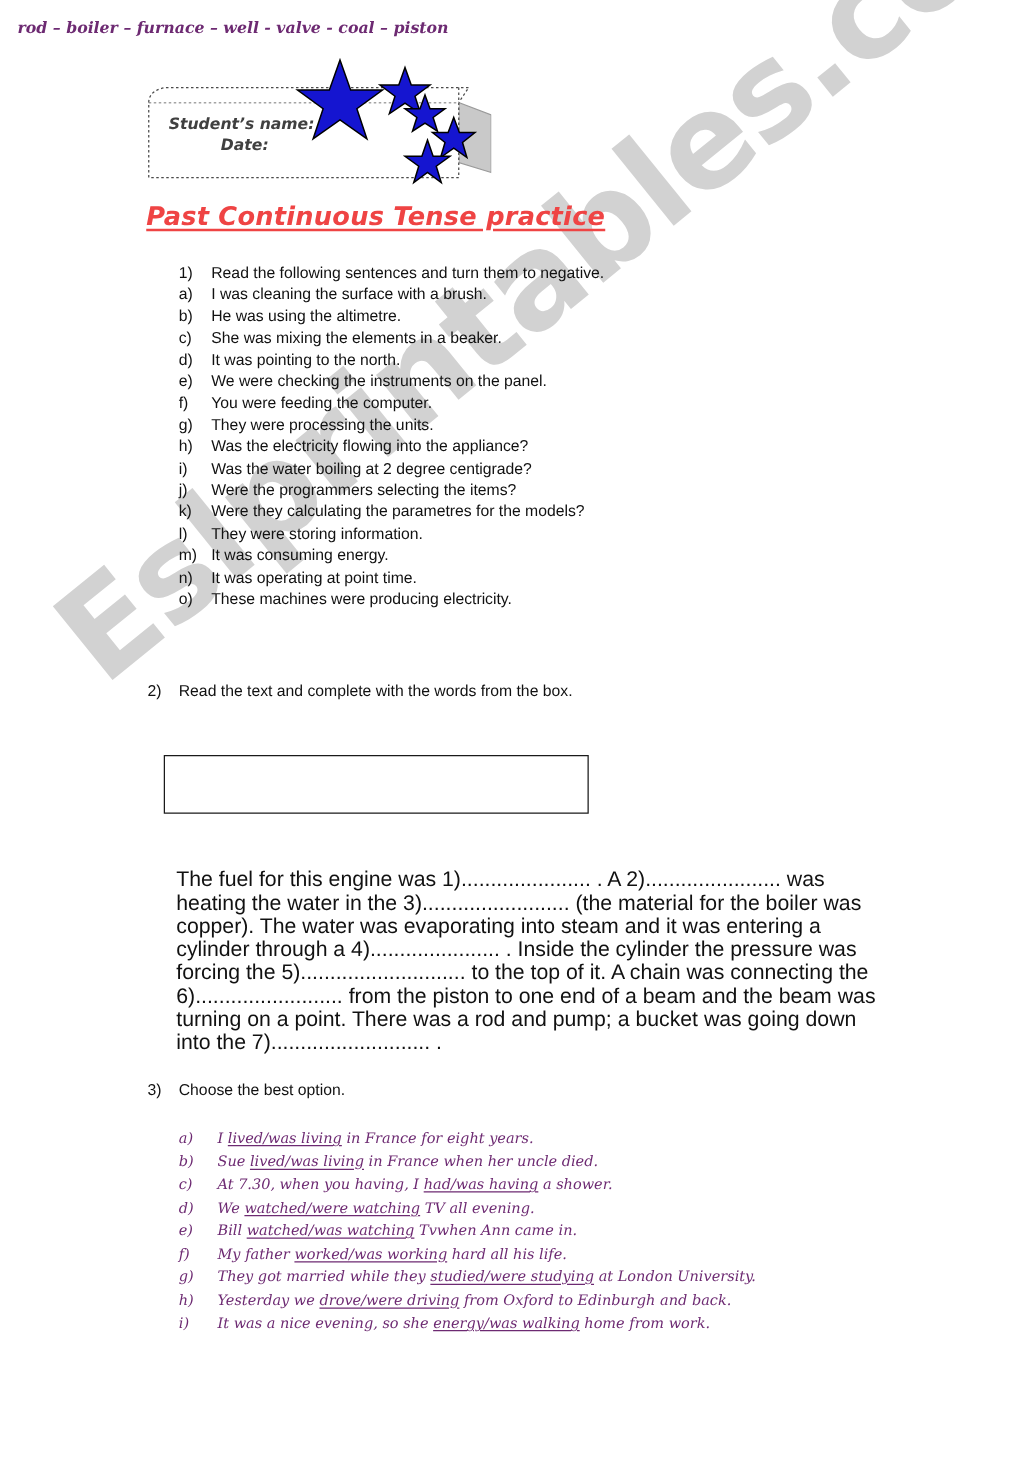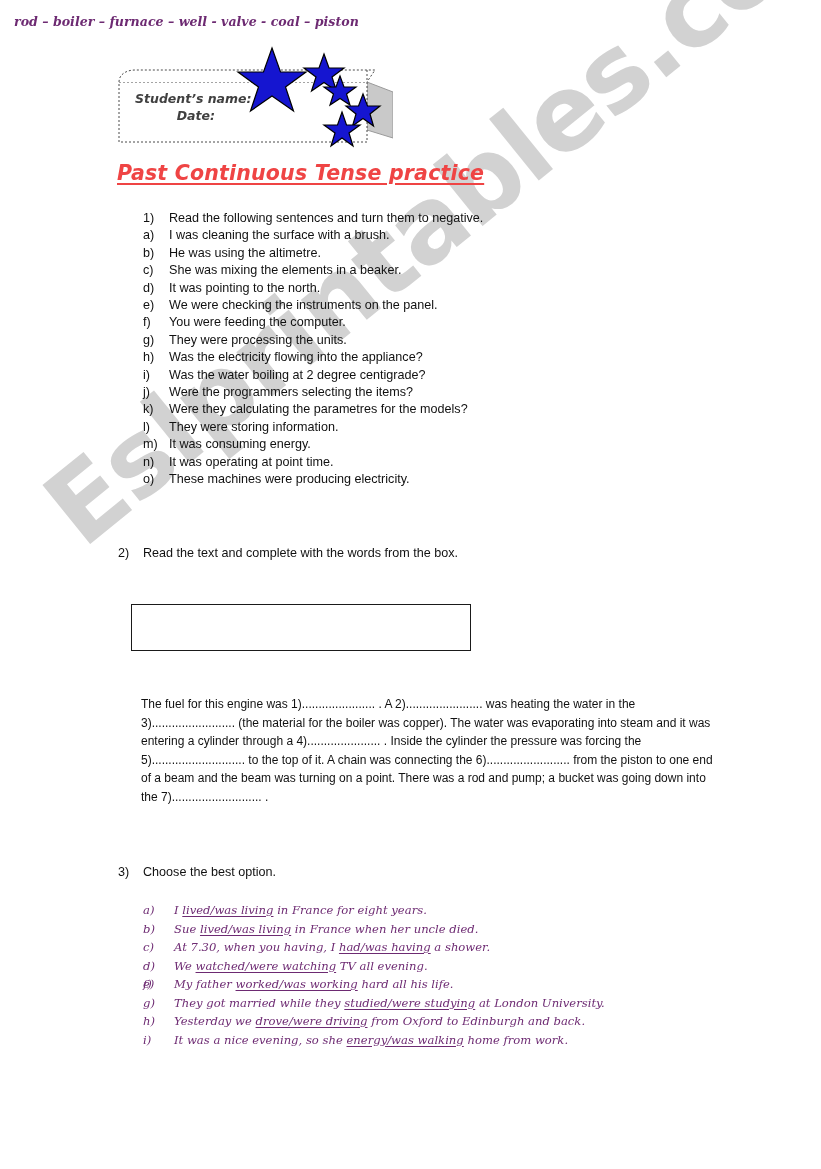--- a/index.html
+++ b/index.html
@@ -157,21 +157,21 @@
     white-space: nowrap;
   }
 
   
   #gapfill {
     position: absolute;
     left: 141px;
     top: 695px;
     width: 572px;
     font-family: "Liberation Sans", sans-serif;
-    font-size: 12px;
+    font-size: 17px;
     line-height: 18.6px;
     color: #111111;
     text-align: left;
   }
 
   
   #section3-heading {
     position: absolute;
     left: 118px;
     top: 864px;
@@ -338,20 +338,21 @@
       <div class="ex-line">
         <span class="marker">c)</span>
         <span class="ex-text"><span>At 7.30, when you having, I </span><u>had/was having</u><span> a shower.</span></span>
       </div>
       <div class="ex-line">
         <span class="marker">d)</span>
         <span class="ex-text"><span>We </span><u>watched/were watching</u><span> TV all evening.</span></span>
       </div>
       <div class="ex-line">
         <span class="marker">e)</span>
+        <span class="ex-text"><span>Bill </span><u>watched/was watching</u><span> Tvwhen Ann came in.</span></span>
       </div>
       <div class="ex-line">
         <span class="marker">f)</span>
         <span class="ex-text"><span>My father </span><u>worked/was working</u><span> hard all his life.</span></span>
       </div>
       <div class="ex-line">
         <span class="marker">g)</span>
         <span class="ex-text"><span>They got married while they </span><u>studied/were studying</u><span> at London University.</span></span>
       </div>
       <div class="ex-line">

